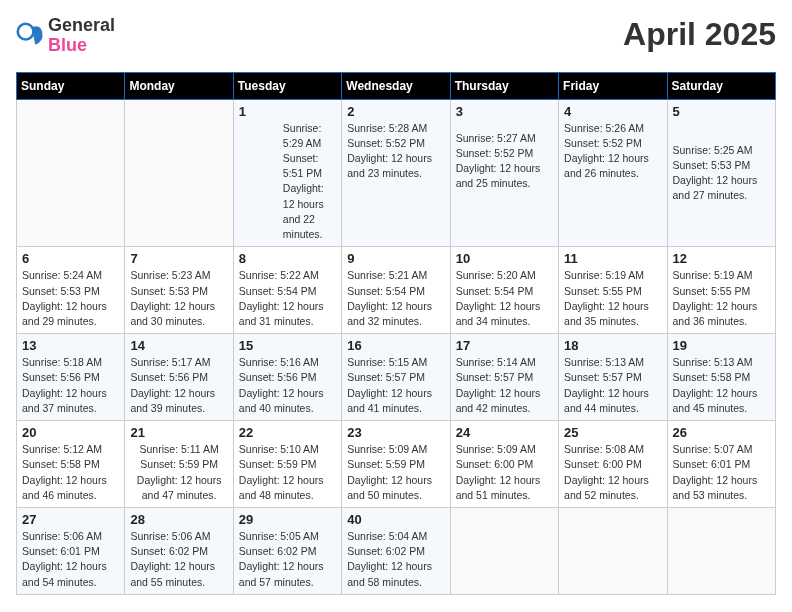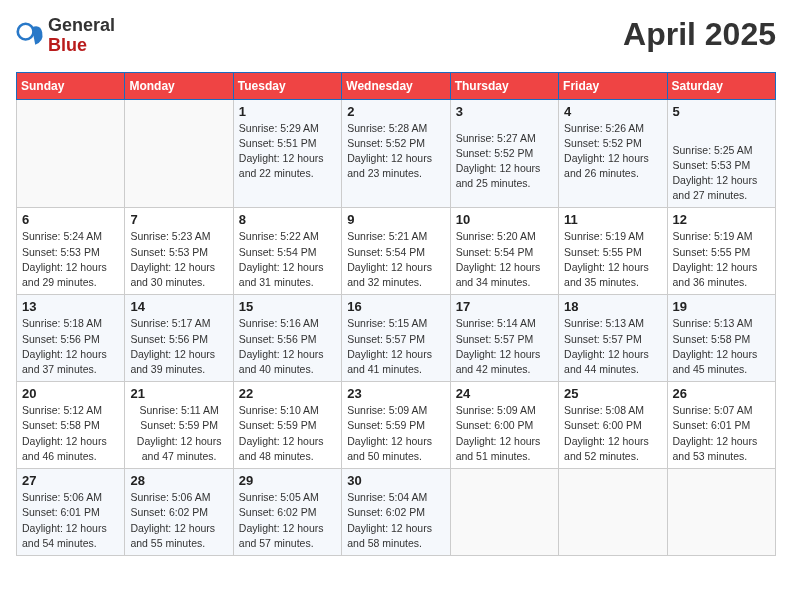--- a/index.html
+++ b/index.html
@@ -20,21 +20,21 @@
       display: flex;
       align-items: center;
       gap: 4px;
     }
     .logo-text {
       font-size: 18px;
       font-weight: bold;
       line-height: 1.1;
     }
     .logo-general { color: #333; }
-    .logo-blue { color: #b91c1c; }
+    .logo-blue { color: #ec4899; }
     .logo-icon {
       width: 28px;
       height: 28px;
     }
     .title-block {
       text-align: right;
     }
     .month-title {
       font-size: 32px;
       font-weight: bold;
@@ -43,21 +43,21 @@
     .location {
       font-size: 15px;
       color: #555;
     }
     .calendar {
       width: 100%;
       border-collapse: collapse;
       font-size: 11px;
     }
     .calendar thead tr th {
-      background-color: #ef4444;
+      background-color: #000000;
       color: #fff;
       padding: 6px 4px;
       text-align: left;
       font-size: 12px;
       font-weight: bold;
       border: 1px solid #1a6bbf;
     }
     .calendar tbody tr td {
       border: 1px solid #ccc;
       vertical-align: top;
@@ -118,21 +118,21 @@
         <th>Friday</th>
         <th>Saturday</th>
       </tr>
   </thead>
   <tbody id="calendar-body">
   <tr>
         <td class="empty-cell"></td>
         <td class="empty-cell"></td>
         <td>
           <span class="day-number">1</span>
-          <div class="day-info" style="white-space: pre-line;">Sunrise: 5:29 AM
+          <div class="day-info" style="white-space: pre-line; margin-left: 44px;">Sunrise: 5:29 AM
 Sunset: 5:51 PM
 Daylight: 12 hours and 22 minutes.</div>
         </td>
         <td>
           <span class="day-number">2</span>
           <div class="day-info" style="white-space: pre-line;">Sunrise: 5:28 AM
 Sunset: 5:52 PM
 Daylight: 12 hours and 23 minutes.</div>
         </td>
         <td>
@@ -299,21 +299,21 @@
 Sunset: 6:02 PM
 Daylight: 12 hours and 55 minutes.</div>
         </td>
         <td>
           <span class="day-number">29</span>
           <div class="day-info" style="white-space: pre-line;">Sunrise: 5:05 AM
 Sunset: 6:02 PM
 Daylight: 12 hours and 57 minutes.</div>
         </td>
         <td>
-          <span class="day-number">30</span>
+          <span class="day-number">40</span>
           <div class="day-info" style="white-space: pre-line;">Sunrise: 5:04 AM
 Sunset: 6:02 PM
 Daylight: 12 hours and 58 minutes.</div>
         </td>
         <td class="empty-cell"></td>
         <td class="empty-cell"></td>
         <td class="empty-cell"></td>
       </tr>
     </tbody>
 </table>

